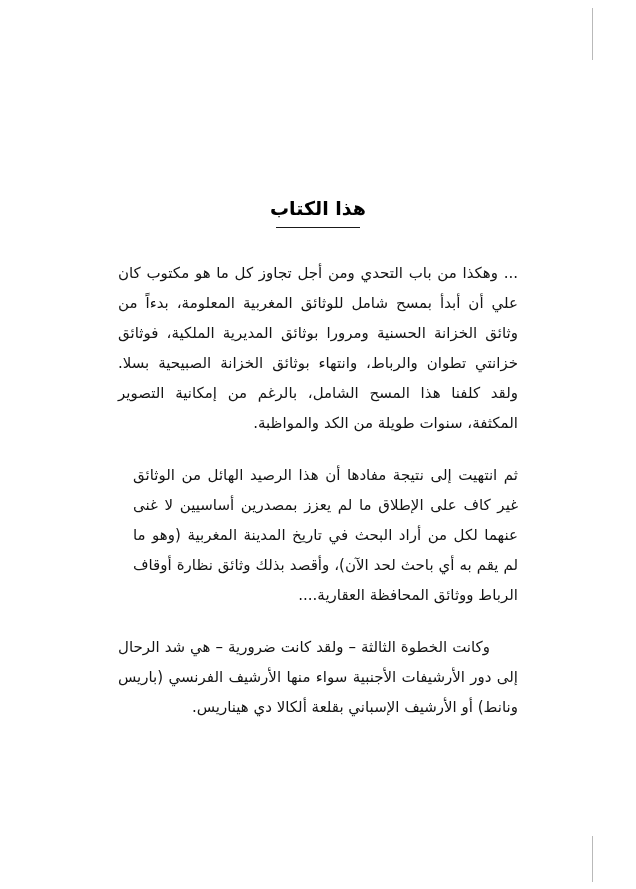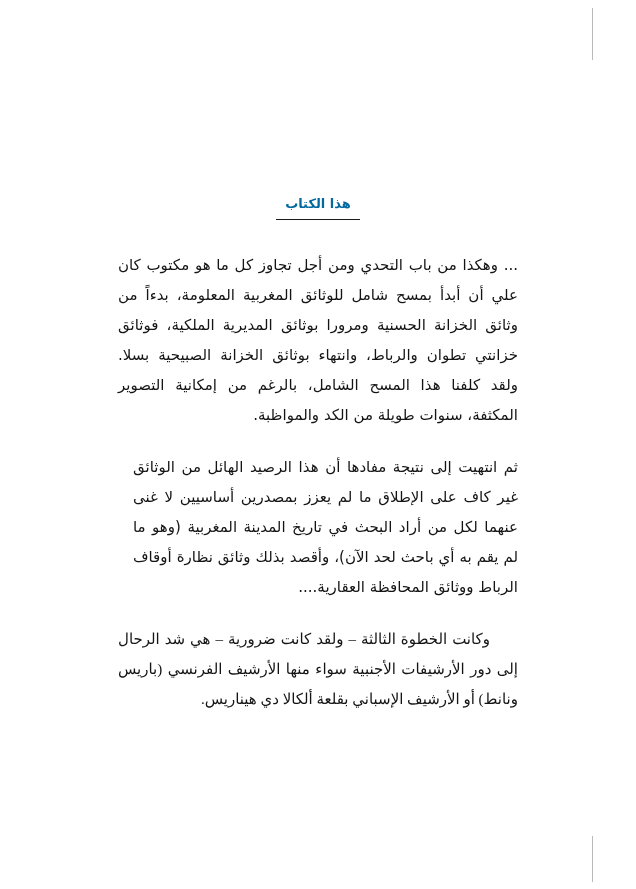--- a/index.html
+++ b/index.html
@@ -48,23 +48,23 @@
     position: absolute;
     top: 196px;
     left: 118px;
     width: 400px;
     direction: rtl;
     text-align: justify;
   }
 
   .doc-title {
     text-align: center;
-    font-size: 13px;
+    font-size: 19px;
     font-weight: bold;
-    color: #0369a1;
+    color: #000000;
     letter-spacing: 0px;
     margin: 0 0 6px 0;
     line-height: 1.3;
     font-family: "DejaVu Sans", "Liberation Sans", sans-serif;
   }
   .title-underline {
     width: 84px;
     height: 1.5px;
     background: #1a1a1a;
     margin: 0 auto 30px auto;
@@ -84,21 +84,20 @@
   }
   .para.indent {
     text-indent: 28px;
   }
   .para.p2 {
     margin-top: 8px;
     margin-left: 15px;
   }
   .para.p3 {
     margin-top: 4px;
-    font-family: Liberation Serif, serif;
   }
 </style>
 </head>
 <body>
 
 <div class="page">
 
   <div class="edge-rule-top"></div>
   <div class="edge-rule-bottom"></div>
 

